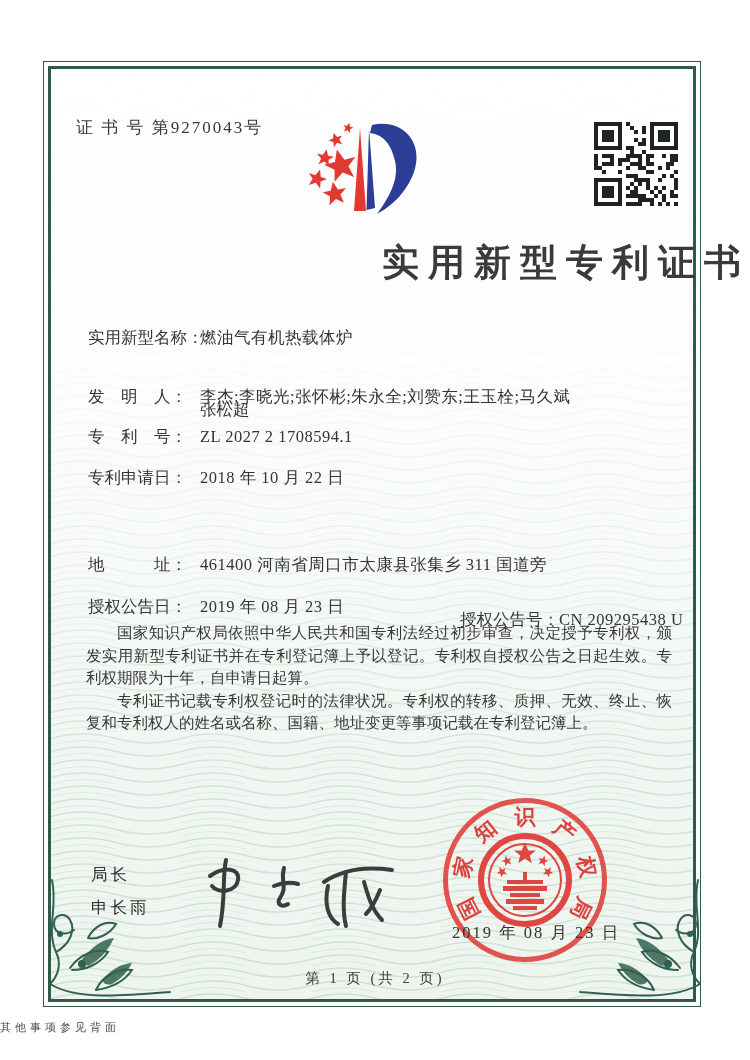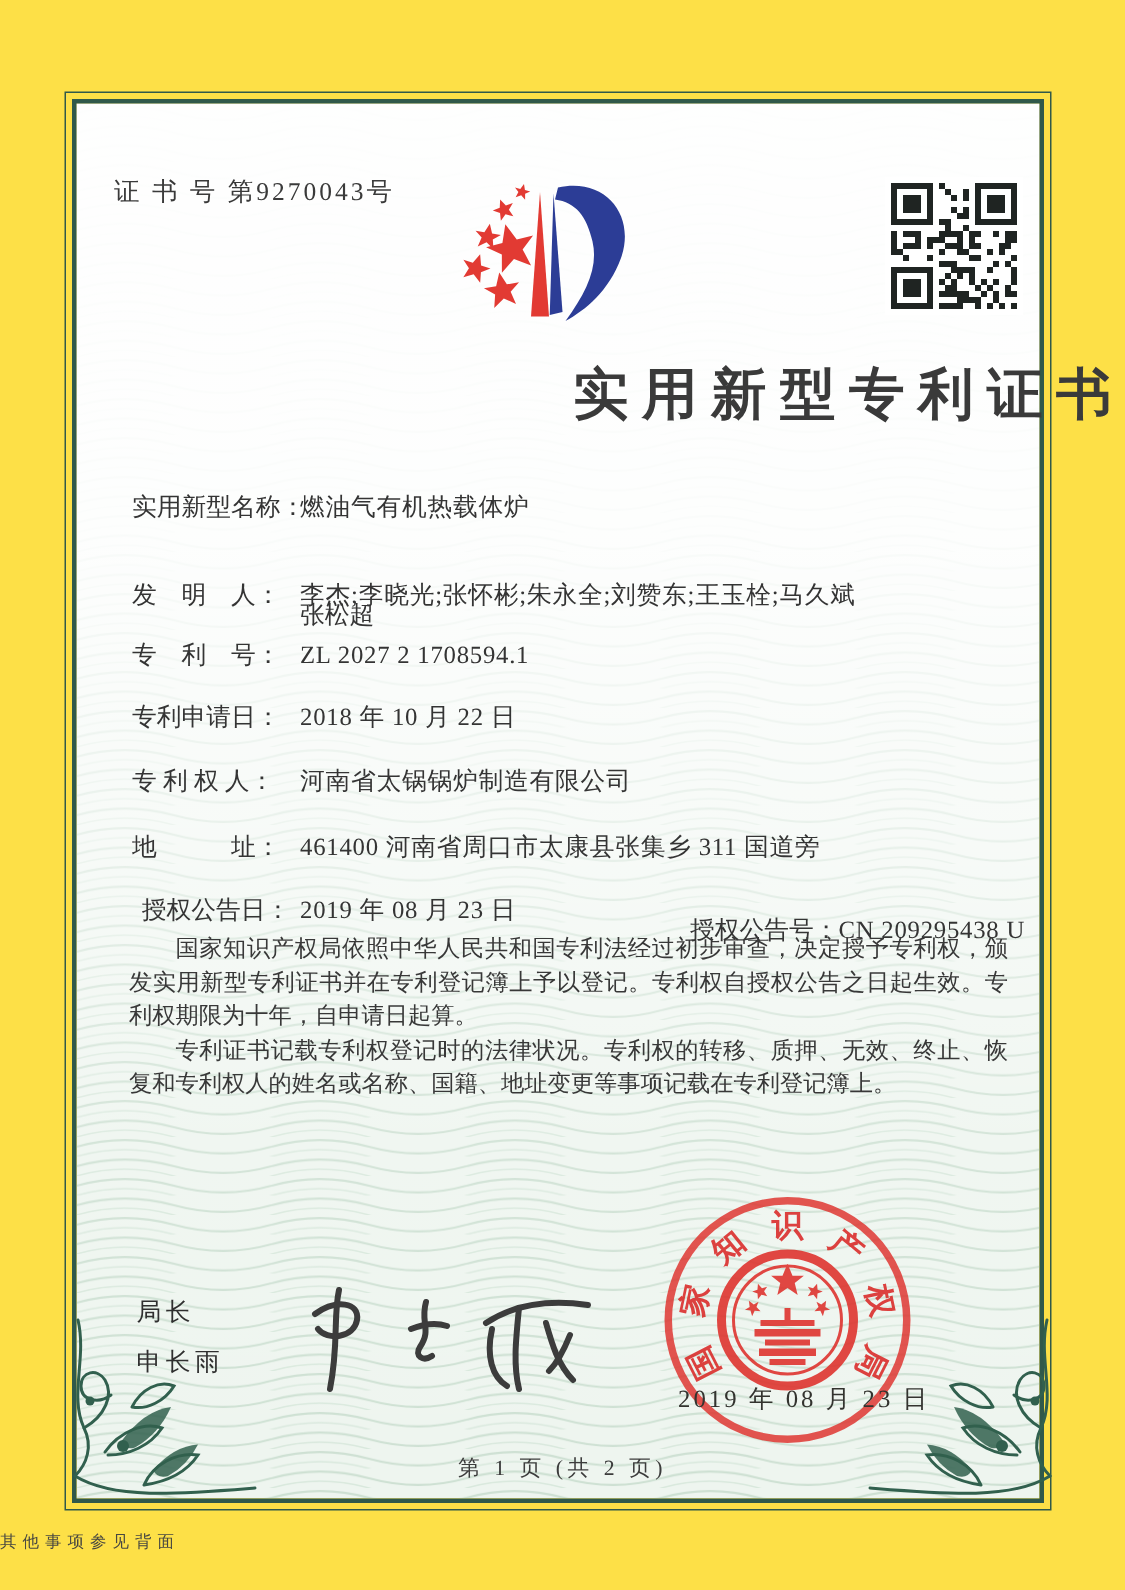--- a/index.html
+++ b/index.html
@@ -1,16 +1,16 @@
 <!DOCTYPE html>
 <html><head>
 <meta charset="utf-8">
 <style>
   html,body{margin:0;padding:0;background:#e8e8e6;}
-  #page{position:relative;width:750px;height:1060px;background:#fde047;overflow:hidden;
+  #page{position:relative;width:750px;height:1060px;background:#ffffff;overflow:hidden;
         font-family:"Liberation Serif","DejaVu Serif",serif;color:#2e2e2e;}
   
   .frame{position:absolute;left:48px;top:66px;width:648px;height:936px;border:3px solid #30594a;box-sizing:border-box;}
   .frame::before{content:"";position:absolute;inset:-8px;border:1px solid #30594a;}
   .bg-waves{position:absolute;left:51px;top:69px;width:642px;height:930px;}
   .bg-fade{position:absolute;left:51px;top:69px;width:642px;height:930px;
            background:linear-gradient(180deg,rgba(255,255,255,.96) 0%,rgba(255,255,255,.9) 30%,
                       rgba(255,255,255,.55) 52%,rgba(255,255,255,.12) 75%,rgba(255,255,255,0) 100%);}
   .abs{position:absolute;}
   .cert-no{left:76px;top:116px;font-size:17px;letter-spacing:2px;color:#3a3a3a;}
@@ -235,27 +235,24 @@
   <div class="abs row" style="top:386px;">
     <span class="lbl">发　明　人：</span><span class="val">李杰;李晓光;张怀彬;朱永全;刘赞东;王玉栓;马久斌</span>
   </div>
   <div class="abs cont" style="top:399px;">张松超</div>
   <div class="abs row" style="top:426px;">
     <span class="lbl">专　利　号：</span><span class="val">ZL 2027 2 1708594.1</span>
   </div>
   <div class="abs row" style="top:467px;">
     <span class="lbl">专利申请日：</span><span class="val">2018 年 10 月 22 日</span>
   </div>
-  <div class="abs row" style="top:510px;">
-    <span class="lbl">专 利 权 人：</span><span class="val">河南省太锅锅炉制造有限公司</span>
-  </div>
   <div class="abs row" style="top:554px;">
     <span class="lbl">地　　　址：</span><span class="val">461400 河南省周口市太康县张集乡 311 国道旁</span>
   </div>
-  <div class="abs row" style="top:596px;text-align:center;">
+  <div class="abs row" style="top:596px;">
     <span class="lbl">授权公告日：</span><span class="val">2019 年 08 月 23 日</span>
     <span class="abs grant2"><span>授权公告号：</span><span class="val">CN 209295438 U</span></span>
   </div>
 
   <div class="abs paras">
     <p>国家知识产权局依照中华人民共和国专利法经过初步审查，决定授予专利权，颁发实用新型专利证书并在专利登记簿上予以登记。专利权自授权公告之日起生效。专利权期限为十年，自申请日起算。</p>
     <p>专利证书记载专利权登记时的法律状况。专利权的转移、质押、无效、终止、恢复和专利权人的姓名或名称、国籍、地址变更等事项记载在专利登记簿上。</p>
   </div>
 
   <div class="abs sig-label" style="top:864px;">局长</div>

